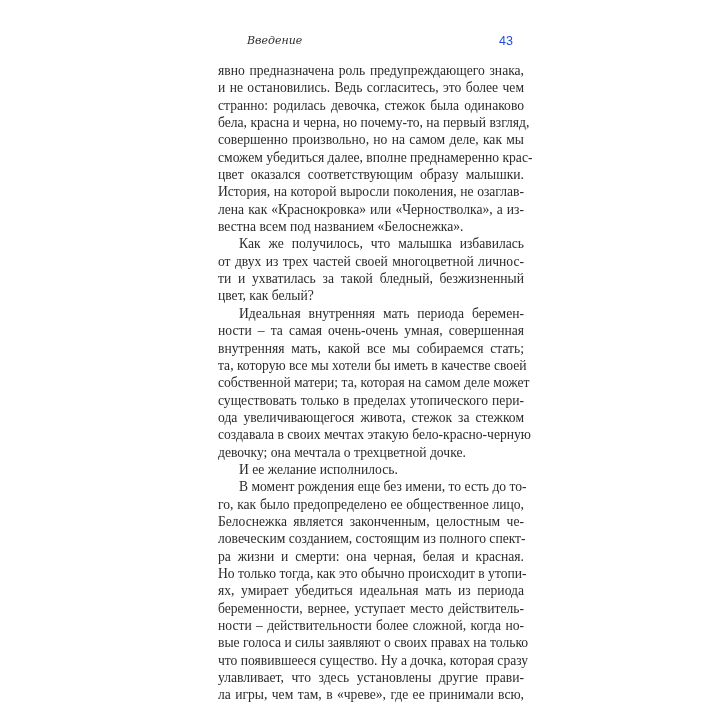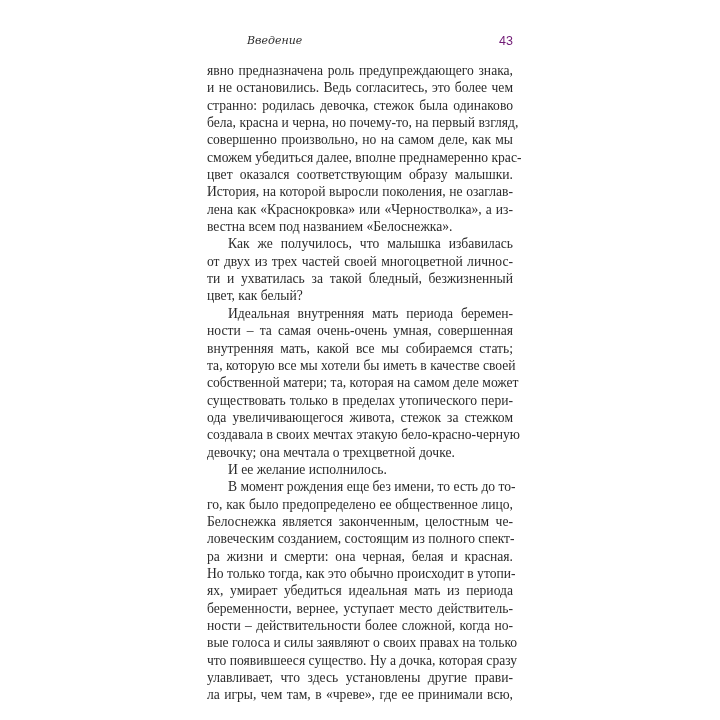--- a/index.html
+++ b/index.html
@@ -1,21 +1,21 @@
 <!DOCTYPE html>
 <html><head>
 <meta charset="utf-8">
 <style>
   html, body { margin:0; padding:0; background:#ffffff; }
   body { width:720px; height:720px; position:relative; overflow:hidden; }
   .page { position:absolute; left:0; top:0; width:720px; height:720px; background:#ffffff; }
   .header { position:absolute; left:207px; top:34px; width:306px; height:18px; }
   .running-head { position:absolute; left:0; top:0; font-family:"DejaVu Serif", serif; font-style:italic; font-size:11px; color:#2a2a2a;margin-left:40px; }
-  .page-number { position:absolute; right:0; top:0; font-family:"Liberation Sans", sans-serif; font-size:12.5px; color:#701a75; }
-  .body-text { position:absolute; left:207px; top:62px; width:306px; }
+  .page-number { position:absolute; right:0; top:0; font-family:"Liberation Sans", sans-serif; font-size:12.5px; color:#1d4ed8; }
+  .body-text { position:absolute; left:218px; top:62px; width:306px; }
   .line { height:17.35px; line-height:17.35px; font-family:"Liberation Serif", serif; font-size:13.6px; color:#2b2b2b; white-space:nowrap; text-align:justify; text-align-last:justify; }
   .line.last { text-align-last:left; }
   .line.indent { padding-left:21px; }
 </style>
 </head>
 <body>
 
 <div class="page">
   <div class="header">
     <span class="running-head">Введение</span>

